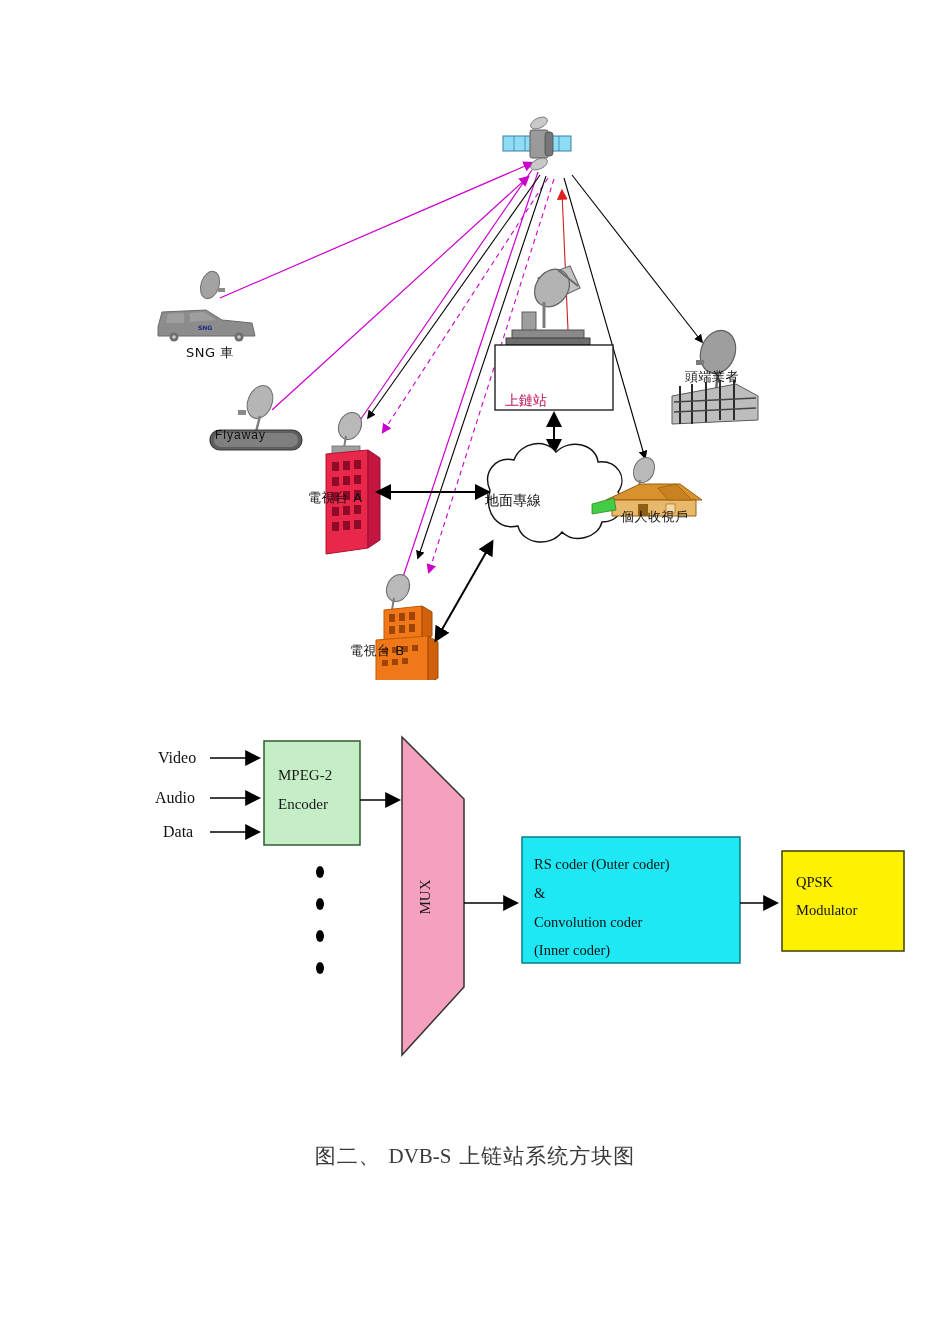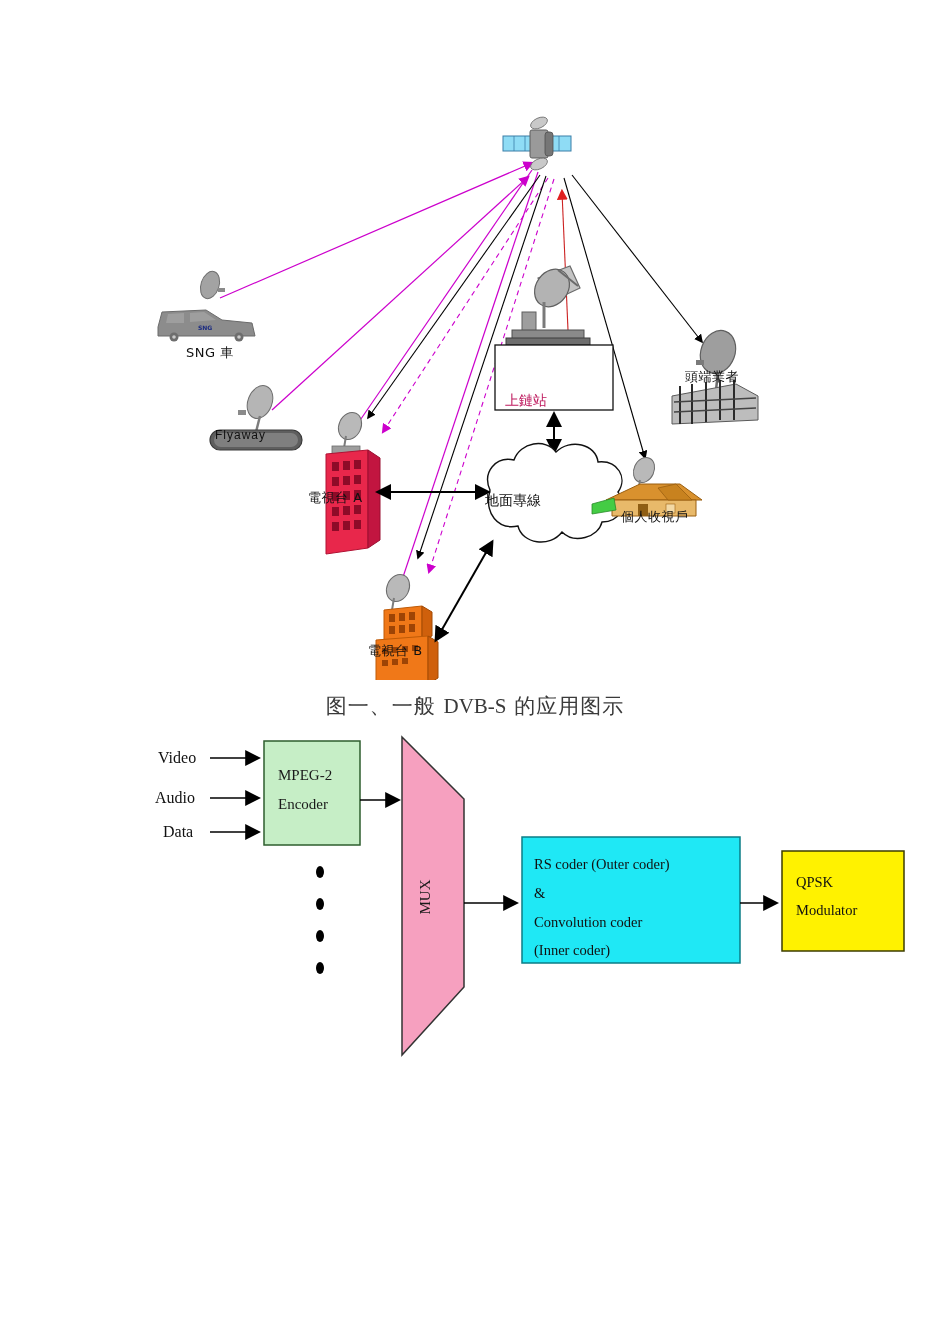--- a/index.html
+++ b/index.html
@@ -14,21 +14,21 @@
   .page{position:relative;width:950px;height:956px;}
 
   
   .fig1{position:absolute;left:140px;top:80px;width:640px;height:600px;}
   .fig1 svg{display:block;}
 
   .lbl{position:absolute;font-family:"DejaVu Sans", sans-serif;font-size:13px;color:#111;white-space:nowrap;letter-spacing:0.5px;}
   .lbl-sng{left:46px;top:264px;}
   .lbl-fly{left:75px;top:348px;font-family:"Liberation Sans",sans-serif;font-size:12px;letter-spacing:1px;}
   .lbl-tva{left:168px;top:402px;margin-top:7px;}
-  .lbl-tvb{left:228px;top:562px;}
+  .lbl-tvb{left:210px;top:562px;}
   .lbl-head{left:545px;top:288px;font-family:Liberation Mono, monospace;}
   .lbl-home{left:481px;top:404px;margin-top:24px;}
   .lbl-cloud{position:absolute;left:345px;top:400px;font-family:"DejaVu Sans",sans-serif;font-size:14px;color:#111;margin-top:12px;}
   .lbl-uplink{position:absolute;left:365px;top:312px;font-family:"DejaVu Sans",sans-serif;font-size:14px;color:#be185d;}
 
   
   .caption{
     position:absolute;width:950px;text-align:center;
     font-family:"DejaVu Serif", serif;font-size:21px;color:#3a3a3a;
     letter-spacing:1px;
@@ -231,21 +231,20 @@
     <div class="lbl lbl-sng">SNG 車</div>
     <div class="lbl lbl-fly">Flyaway</div>
     <div class="lbl lbl-tva">電視台 A</div>
     <div class="lbl lbl-tvb">電視台 B</div>
     <div class="lbl lbl-head">頭端業者</div>
     <div class="lbl lbl-home">個人收視戶</div>
     <div class="lbl-uplink">上鏈站</div>
     <div class="lbl-cloud">地面專線</div>
   </div>
 
-  <div class="caption cap1"><span>图一、一般 </span><span class="lat">DVB-S</span><span> 的应用图示</span></div>
 
   <div class="fig2">
     <svg width="800" height="370" viewBox="0 0 800 370" xmlns="http://www.w3.org/2000/svg">
       <defs>
         <marker id="bk-arrow" markerWidth="10" markerHeight="10" refX="8" refY="5" orient="auto">
           <path d="M0,0 L10,5 L0,10 z" fill="#000"></path>
         </marker>
       </defs>
 
       <text class="bd-in" x="28" y="38">Video</text>
@@ -281,14 +280,15 @@
       <text class="bd-text-dark" x="404" y="230">(Inner coder)</text>
 
       <line x1="610" y1="178" x2="646" y2="178" stroke="#000" stroke-width="1.6" marker-end="url(#bk-arrow)"></line>
 
       <rect x="652" y="126" width="122" height="100" fill="#fff200" stroke="#3d3d00" stroke-width="1.5"></rect>
       <text class="bd-text-dark" x="666" y="162">QPSK</text>
       <text class="bd-text-dark" x="666" y="190">Modulator</text>
     </svg>
   </div>
 
+  <div class="caption cap2"><span>图二、 </span><span class="lat">DVB-S</span><span> 上链站系统方块图</span></div>
 
 </div>
 
 </body></html>

